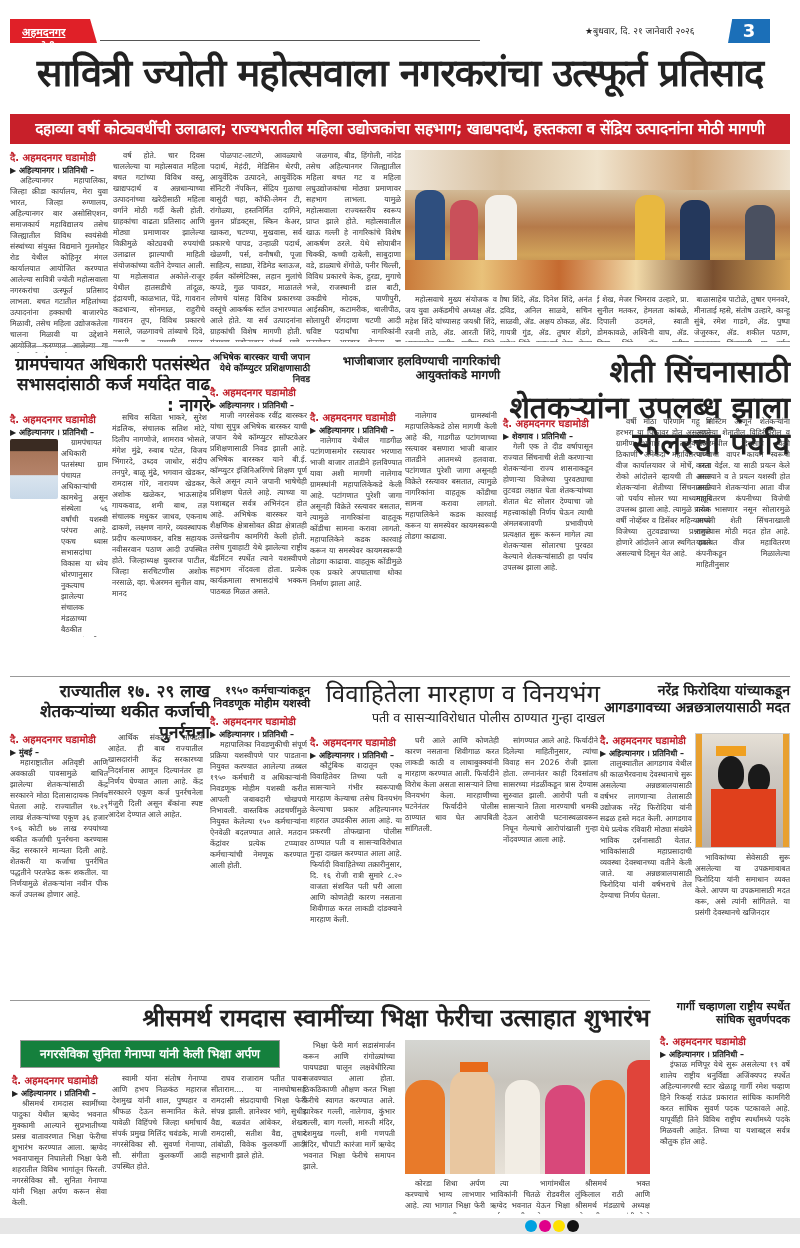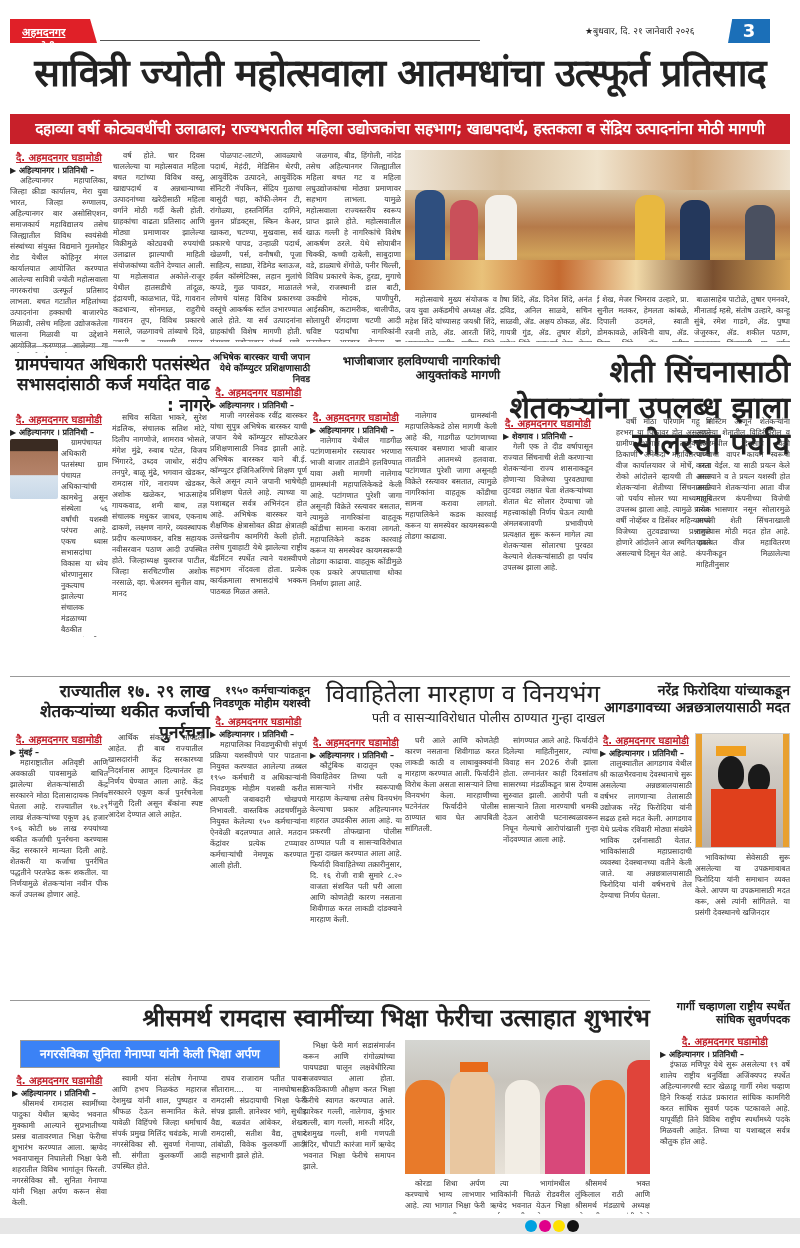--- a/index.html
+++ b/index.html
@@ -4,41 +4,41 @@
 <style>
 *{box-sizing:border-box;margin:0;padding:0}
 body{width:800px;height:1248px;background:#fff;font-family:"DejaVu Sans",sans-serif;color:#222;position:relative;overflow:hidden}
 .abs{position:absolute}
 .masthead-tag{left:10px;top:19px;width:87px;height:24px;background:#e02028;clip-path:polygon(0 0,92% 0,100% 100%,0 100%);color:#fff;font-weight:bold;font-size:11px;padding:5px 0 0 12px;text-decoration:underline}
 .masthead-line{left:100px;top:40px;width:380px;height:1px;background:#555}
 .dateline{left:585px;top:24px;font-size:9px;color:#222}
 .pagenum{left:728px;top:19px;width:42px;height:24px;background:#1b6fb8;clip-path:polygon(10% 0,100% 0,100% 100%,0 100%);color:#fff;font-weight:bold;font-size:18px;text-align:center;line-height:24px}
 .main-head{left:12px;top:48px;width:776px;font-size:38px;font-weight:bold;text-align:center;line-height:50px;letter-spacing:-1px}
 .sub-banner{left:10px;top:114px;width:780px;height:30px;background:#c8202a;color:#fff;font-weight:bold;font-size:15.5px;line-height:30px;text-align:center;letter-spacing:-.3px;white-space:nowrap;overflow:hidden}
-.byline{color:#c0202a;font-weight:bold;font-size:10px;text-decoration:underline;text-align:center}
+.byline{color:#c0202a;font-weight:bold;font-size:10px;text-align:left}
 .dateloc{font-size:8px;font-weight:bold}
 .col{font-size:7.6px;line-height:11px;text-align:justify;color:#333;overflow:hidden}
 .col p{text-indent:10px}
 .photo{overflow:hidden}
 .hr{height:1px;background:#999}
 .h2{font-weight:bold;text-align:right;line-height:1.2;color:#222}
-.inner-banner{background:#3b82f6;color:#fff;font-weight:bold;text-align:center;font-size:12px;line-height:26px;border:1px solid #999}
+.inner-banner{background:#15803d;color:#fff;font-weight:bold;text-align:center;font-size:12px;line-height:26px;border:1px solid #999}
 .regmarks{left:420px;top:1218px;width:90px;height:14px;display:flex;gap:2px}
 .regmarks span{width:12px;height:12px;border-radius:50%}
 .footer-bar{left:0;top:1218px;width:800px;height:16px;background:#e6e6e6}
 </style>
 </head>
 <body>
 
 <div class="abs masthead-tag">अहमदनगर घडामोडी</div>
 <div class="abs masthead-line"></div>
 <div class="abs dateline">★बुधवार, दि. २१ जानेवारी २०२६</div>
 <div class="abs pagenum">3</div>
 
-<div class="abs main-head">सावित्री ज्योती महोत्सवाला आतमधांचा उत्स्फूर्त प्रतिसाद</div>
+<div class="abs main-head">सावित्री ज्योती महोत्सवाला नगरकरांचा उत्स्फूर्त प्रतिसाद</div>
 <div class="abs sub-banner">दहाव्या वर्षी कोट्यवधींची उलाढाल; राज्यभरातील महिला उद्योजकांचा सहभाग; खाद्यपदार्थ, हस्तकला व सेंद्रिय उत्पादनांना मोठी मागणी</div>
 
 <div class="abs" style="left:10px;top:150px;width:98px">
   <div class="byline">दै. अहमदनगर घडामोडी</div>
   <div class="dateloc">▶ अहिल्यानगर । प्रतिनिधी –</div>
   <div class="col" style="height:178px">
       <p>अहिल्यानगर महापालिका, जिल्हा क्रीडा कार्यालय, मेरा युवा भारत, जिल्हा रुग्णालय, अहिल्यानगर बार असोसिएशन, समाजकार्य महाविद्यालय तसेच जिल्ह्यातील विविध स्वयंसेवी संस्थांच्या संयुक्त विद्यमाने गुलमोहर रोड येथील कोहिनूर मंगल कार्यालयात आयोजित करण्यात आलेल्या सावित्री ज्योती महोत्सवाला नगरकरांचा उत्स्फूर्त प्रतिसाद लाभला. बचत गटातील महिलांच्या उत्पादनांना हक्काची बाजारपेठ मिळावी, तसेच महिला उद्योजकतेला चालना मिळावी या उद्देशाने आयोजित करण्यात आलेल्या या महोत्सवाचे यंदा दहावे</p>
     </div>
 </div>
 <div class="abs col" style="left:113px;top:150px;width:92px;height:192px">

